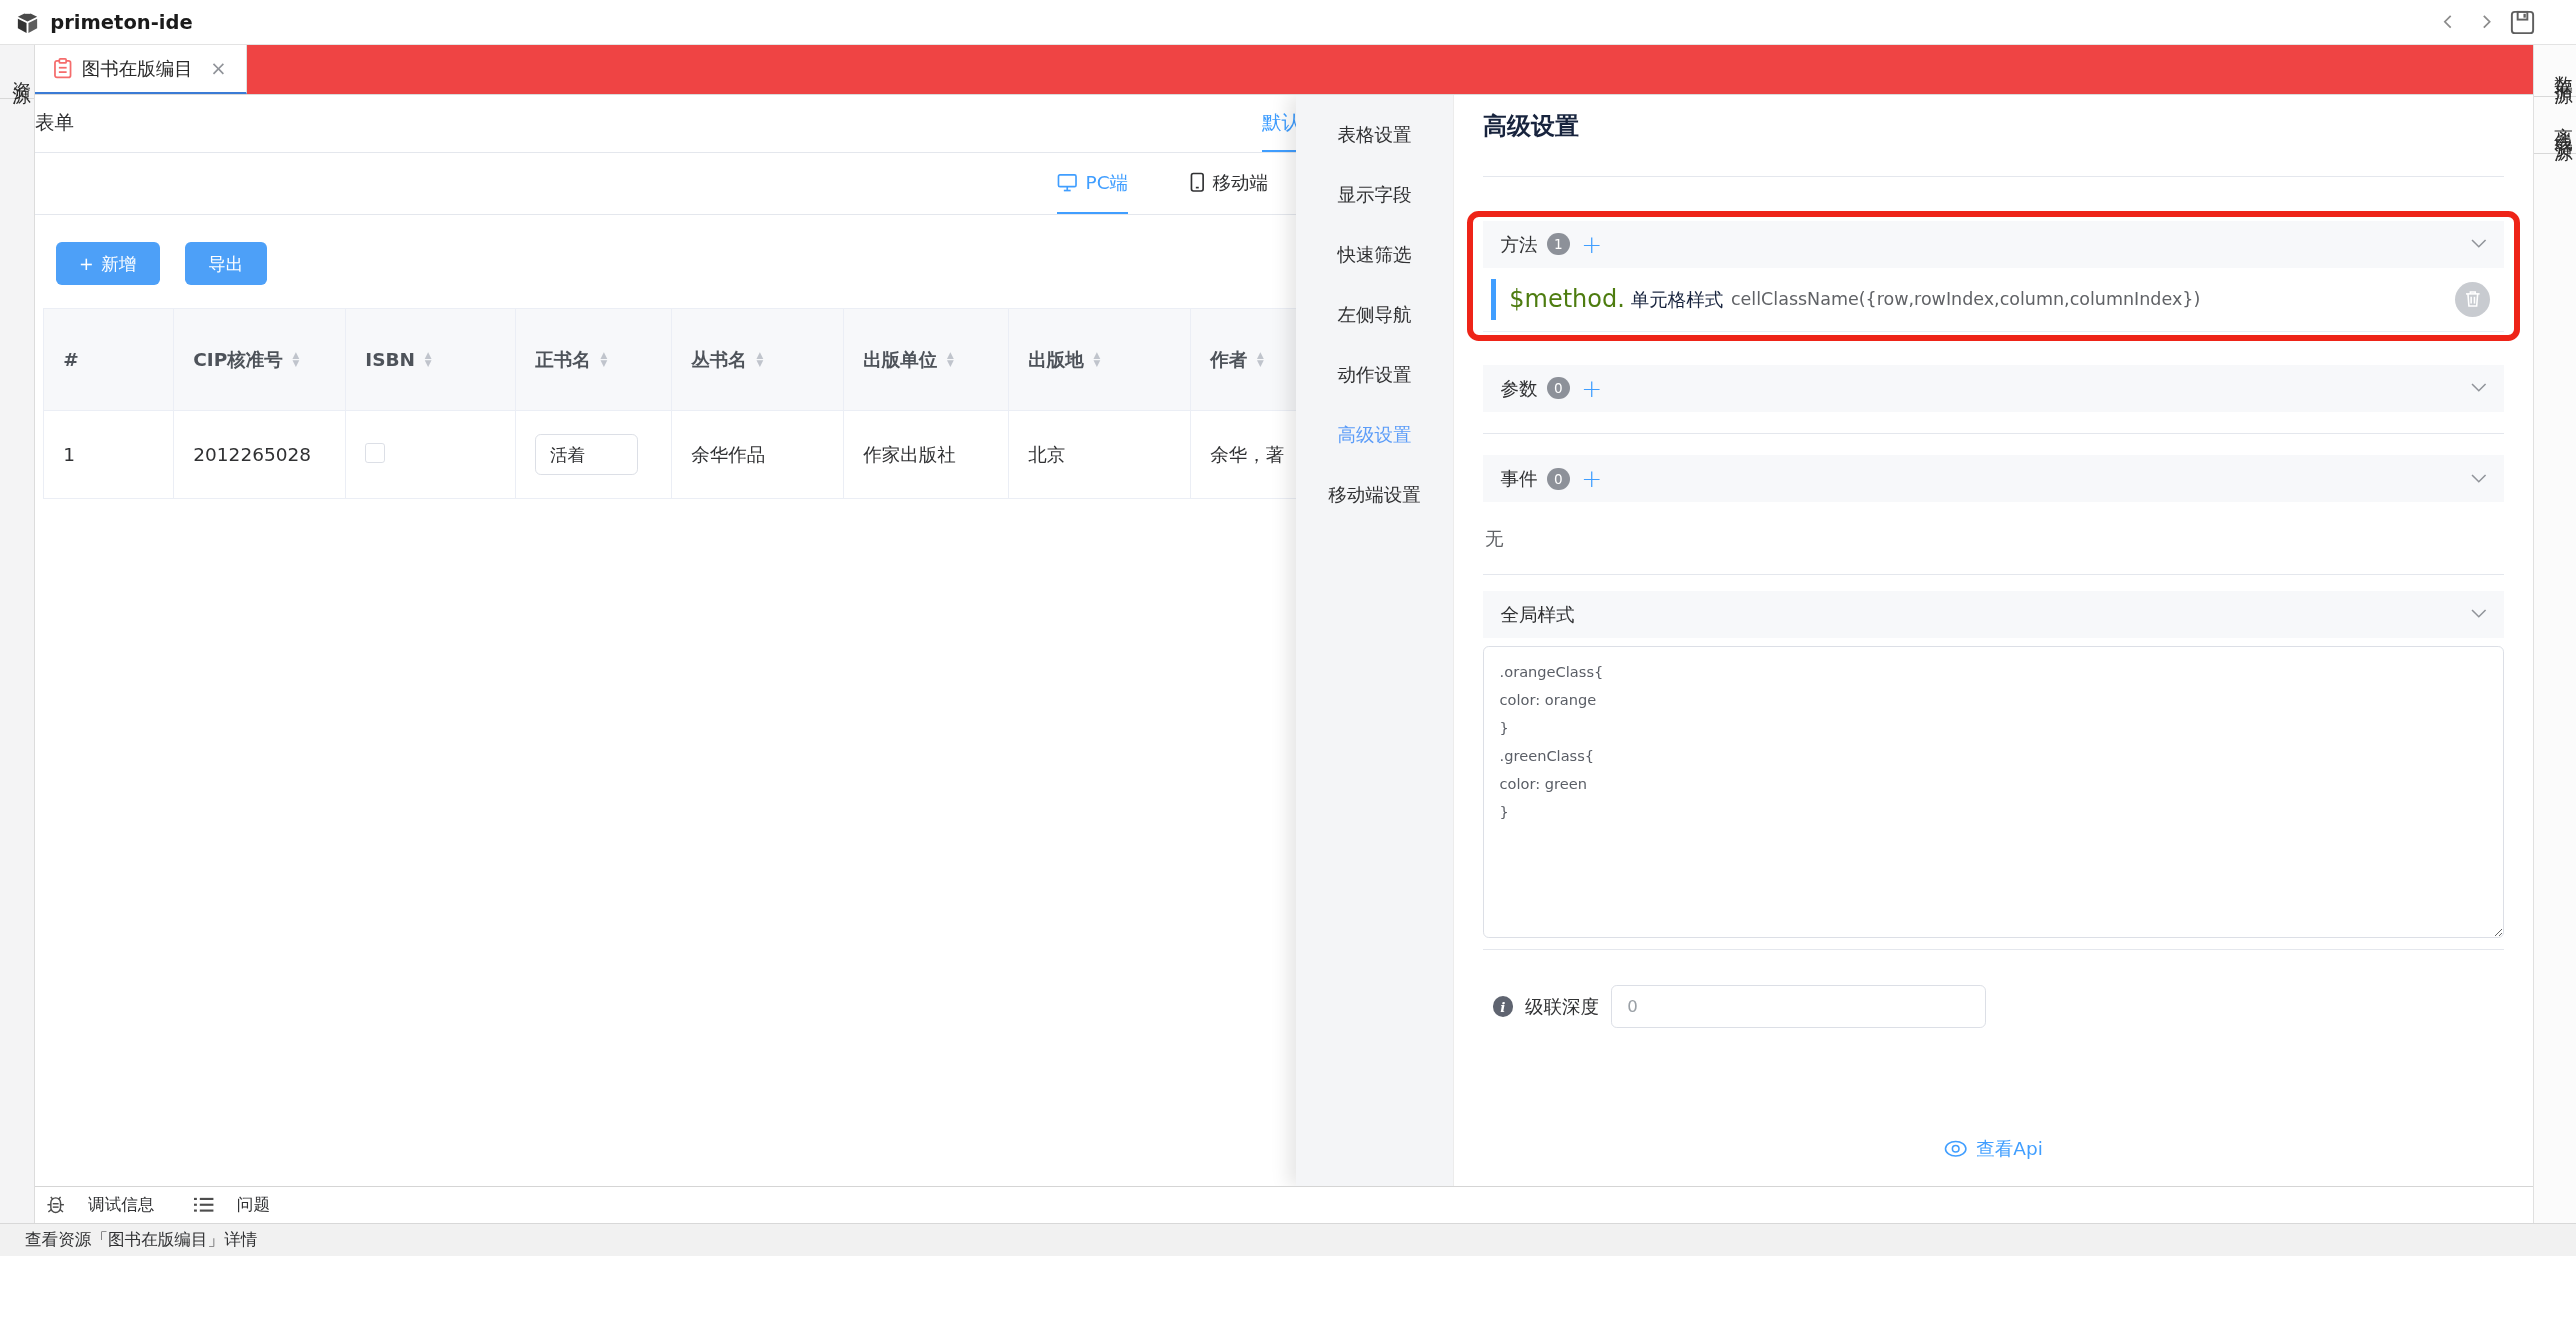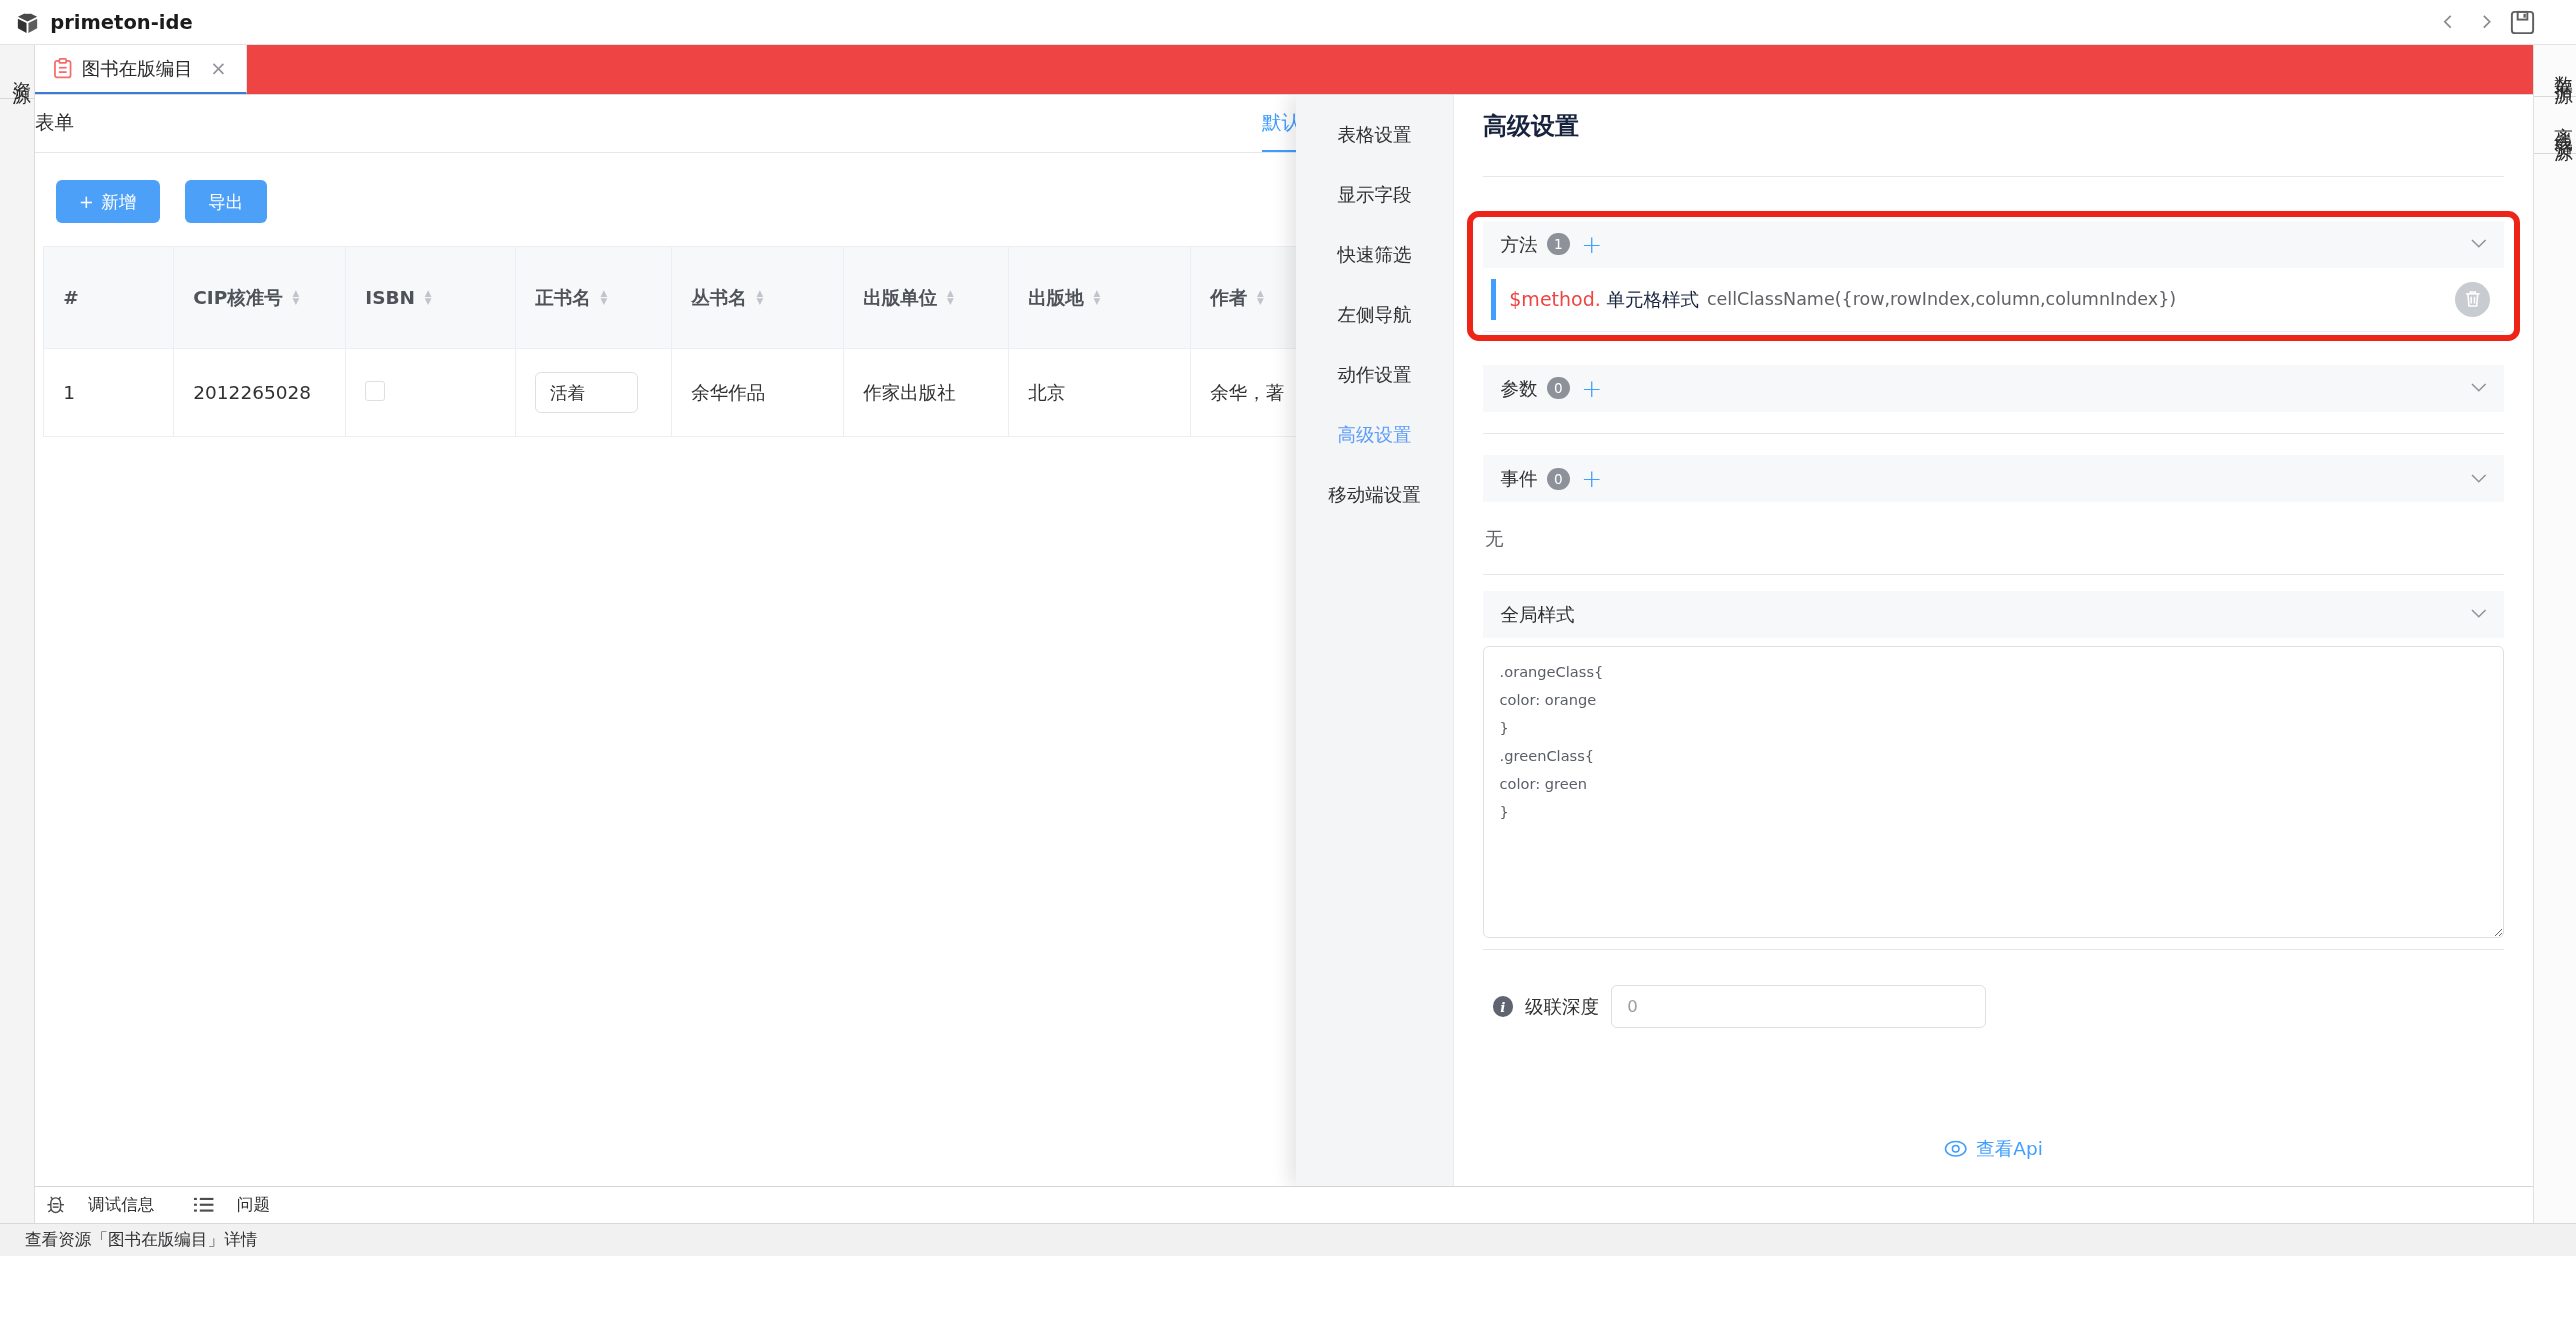--- a/index.html
+++ b/index.html
@@ -72,21 +72,21 @@
   .section-label { font-size:18.5px; color:#303133; }
   .count-badge { min-width:22.4px; height:22.4px; border-radius:11.7px; background:#8d9199; color:#fff; font-size:13.6px; display:inline-flex; align-items:center; justify-content:center; padding:0 3.9px; }
   .add-btn { color:#409eff; font-size:25px; font-weight:300; line-height:1; margin-left:1.9px; cursor:pointer; background:none; border:none; font-family:inherit; }
   .hdr-spacer { flex:1; }
   .chevron { color:#909399; display:flex; cursor:pointer; }
 
   .method-wrap { position:relative; margin-top:44px; }
   .red-annotation { position:absolute; inset:-9.7px -15.6px; border:6.8px solid #ee2418; border-radius:11.7px; pointer-events:none; z-index:5; }
   .method-row { height:64px; display:flex; align-items:center; border-bottom:1px solid #ebeef5; background:#fff; padding-right:13.6px; }
   .blue-bar { width:4.9px; height:41px; background:#409eff; margin:0 13.6px 0 7.8px; flex:0 0 auto; }
-  .m-prefix { font-size:19px; color:#ef4444; }
+  .m-prefix { font-size:24px; color:#4d7c0f; }
   .m-name { font-size:18.5px; font-weight:normal; color:#17233d; margin:0 7.8px 0 5.8px; }
   .m-sig { font-size:17.5px; color:#606266; }
   .m-spacer { flex:1; }
   .trash-circle { width:35px; height:35px; border-radius:50%; background:#c8cbd0; display:flex; align-items:center; justify-content:center; cursor:pointer; }
 
   .sec-params { margin-top:33px; }
   .sec-events { margin-top:21.4px; }
   .empty-text { font-size:18.5px; color:#606266; margin:23.4px 0 0 1.9px; height:27px; }
   .sec-style { margin-top:15.6px; }
   .style-textarea { margin-top:7.8px; width:100%; height:292px; border:1px solid #dcdfe6; border-radius:5.8px; padding:11.7px 15.6px; font-size:14.6px; line-height:28px; color:#5a5e66; font-family:"DejaVu Sans", sans-serif; resize:vertical; outline:none; }
@@ -158,20 +158,37 @@
         </div>
       </div>
 
       <div class="workspace">
 
         <div class="view-tabs">
           <div class="view-tab">表单</div>
           <div class="view-tab active">默认视图</div>
         </div>
 
+        <div class="device-tabs">
+          <div class="device-tab active">
+            <svg width="20.5" height="19.5" viewBox="0 0 21 20" fill="none" stroke="currentColor" stroke-width="1.7">
+              <rect x="1.5" y="2" width="18" height="12" rx="1.5"></rect>
+              <line x1="7" y1="18" x2="14" y2="18"></line>
+                <line x1="10.5" y1="14" x2="10.5" y2="18"></line>
+            </svg>
+            <span>PC端</span>
+          </div>
+          <div class="device-tab">
+            <svg width="14.6" height="20.5" viewBox="0 0 15 21" fill="none" stroke="#303133" stroke-width="1.7">
+              <rect x="1.5" y="1.5" width="12" height="18" rx="2"></rect>
+              <line x1="6" y1="16" x2="9" y2="16"></line>
+            </svg>
+            <span>移动端</span>
+          </div>
+        </div>
 
         <div class="toolbar">
           <button class="btn-primary">
             <span>+</span>
             <span>新增</span>
           </button>
           <button class="btn-primary">
             <span>导出</span>
           </button>
         </div>

